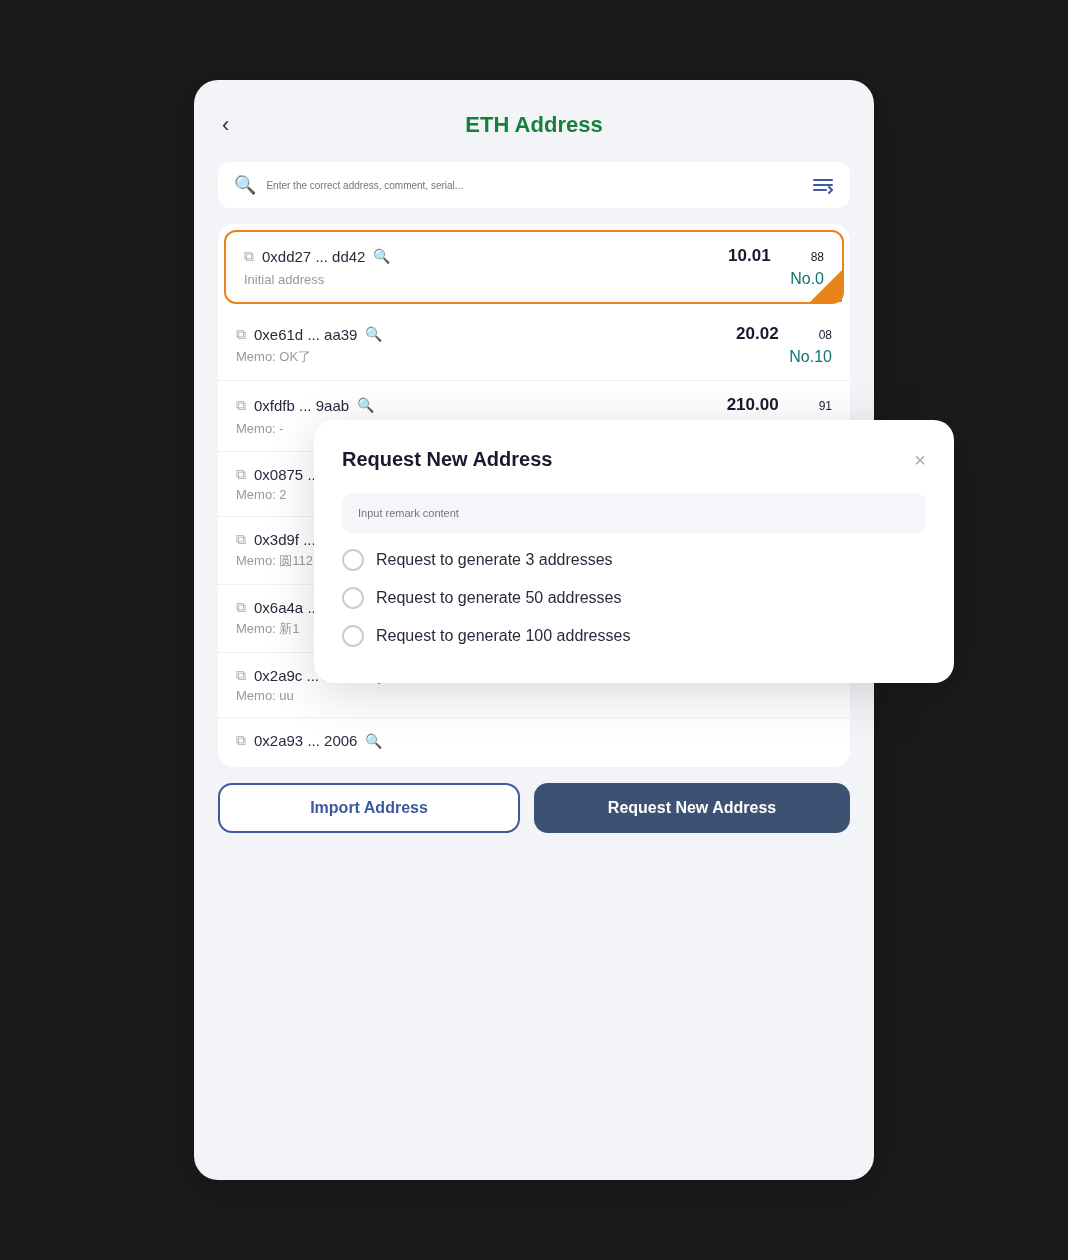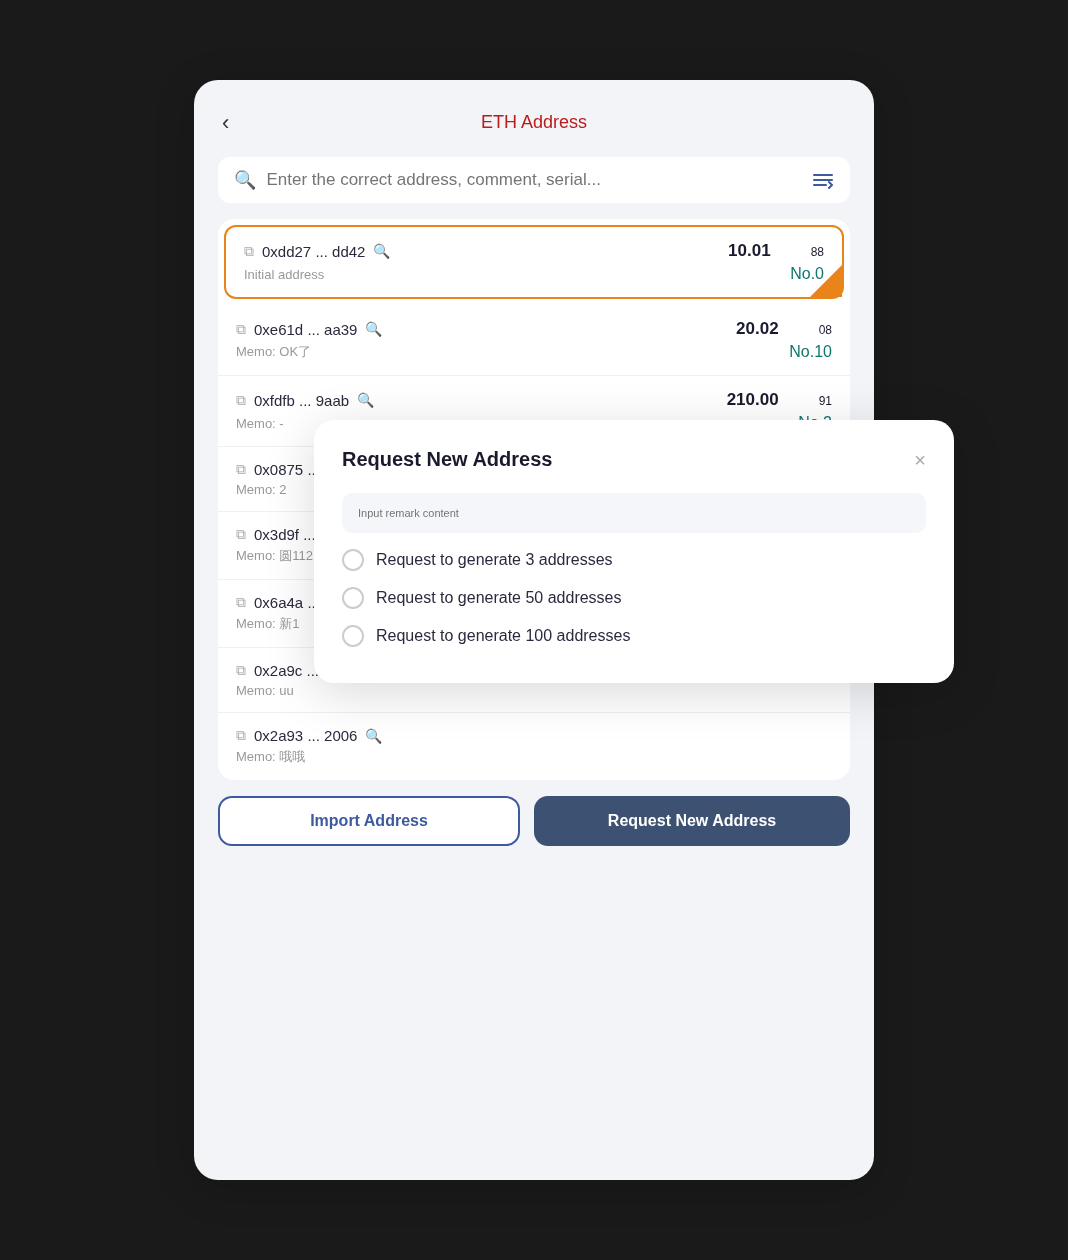--- a/index.html
+++ b/index.html
@@ -37,40 +37,40 @@
       background: none;
       border: none;
       cursor: pointer;
       font-size: 22px;
       color: #333;
       line-height: 1;
       padding: 4px;
     }
 
     .page-title {
-      font-size: 18px;
-      font-weight: 400;
-      color: #b91c1c;
+      font-size: 22px;
+      font-weight: 700;
+      color: #15803d;
     }
 
     .search-bar {
       background: #fff;
       border-radius: 12px;
       display: flex;
       align-items: center;
       padding: 12px 16px;
       margin-bottom: 16px;
       gap: 10px;
     }
 
     .search-bar input {
       border: none;
       outline: none;
       flex: 1;
-      font-size: 17px;
+      font-size: 10px;
       color: #999;
       background: transparent;
     }
 
     .filter-btn {
       background: none;
       border: none;
       cursor: pointer;
       color: #3d5a9e;
       font-size: 20px;
@@ -416,24 +416,20 @@
   </div>
       <div class="address-item">
     <div class="address-top">
       <div class="address-left">
         <span class="copy-icon">⧉</span>
         <span class="address-hash">0x2a93 ... 2006</span>
         <span class="search-icon-sm">🔍</span>
       </div>
 
     </div>
-    <div style="display:flex;justify-content:space-between;align-items:center;">
-      <span class="address-memo">Memo: 哦哦</span>
-      <span class="address-num"></span>
-    </div>
 
   </div>
     </div>
 
   <div class="bottom-row">
     <button class="btn-import">Import Address</button>
     <button class="btn-request">Request New Address</button>
   </div>
 
   <div class="dialog-overlay">

